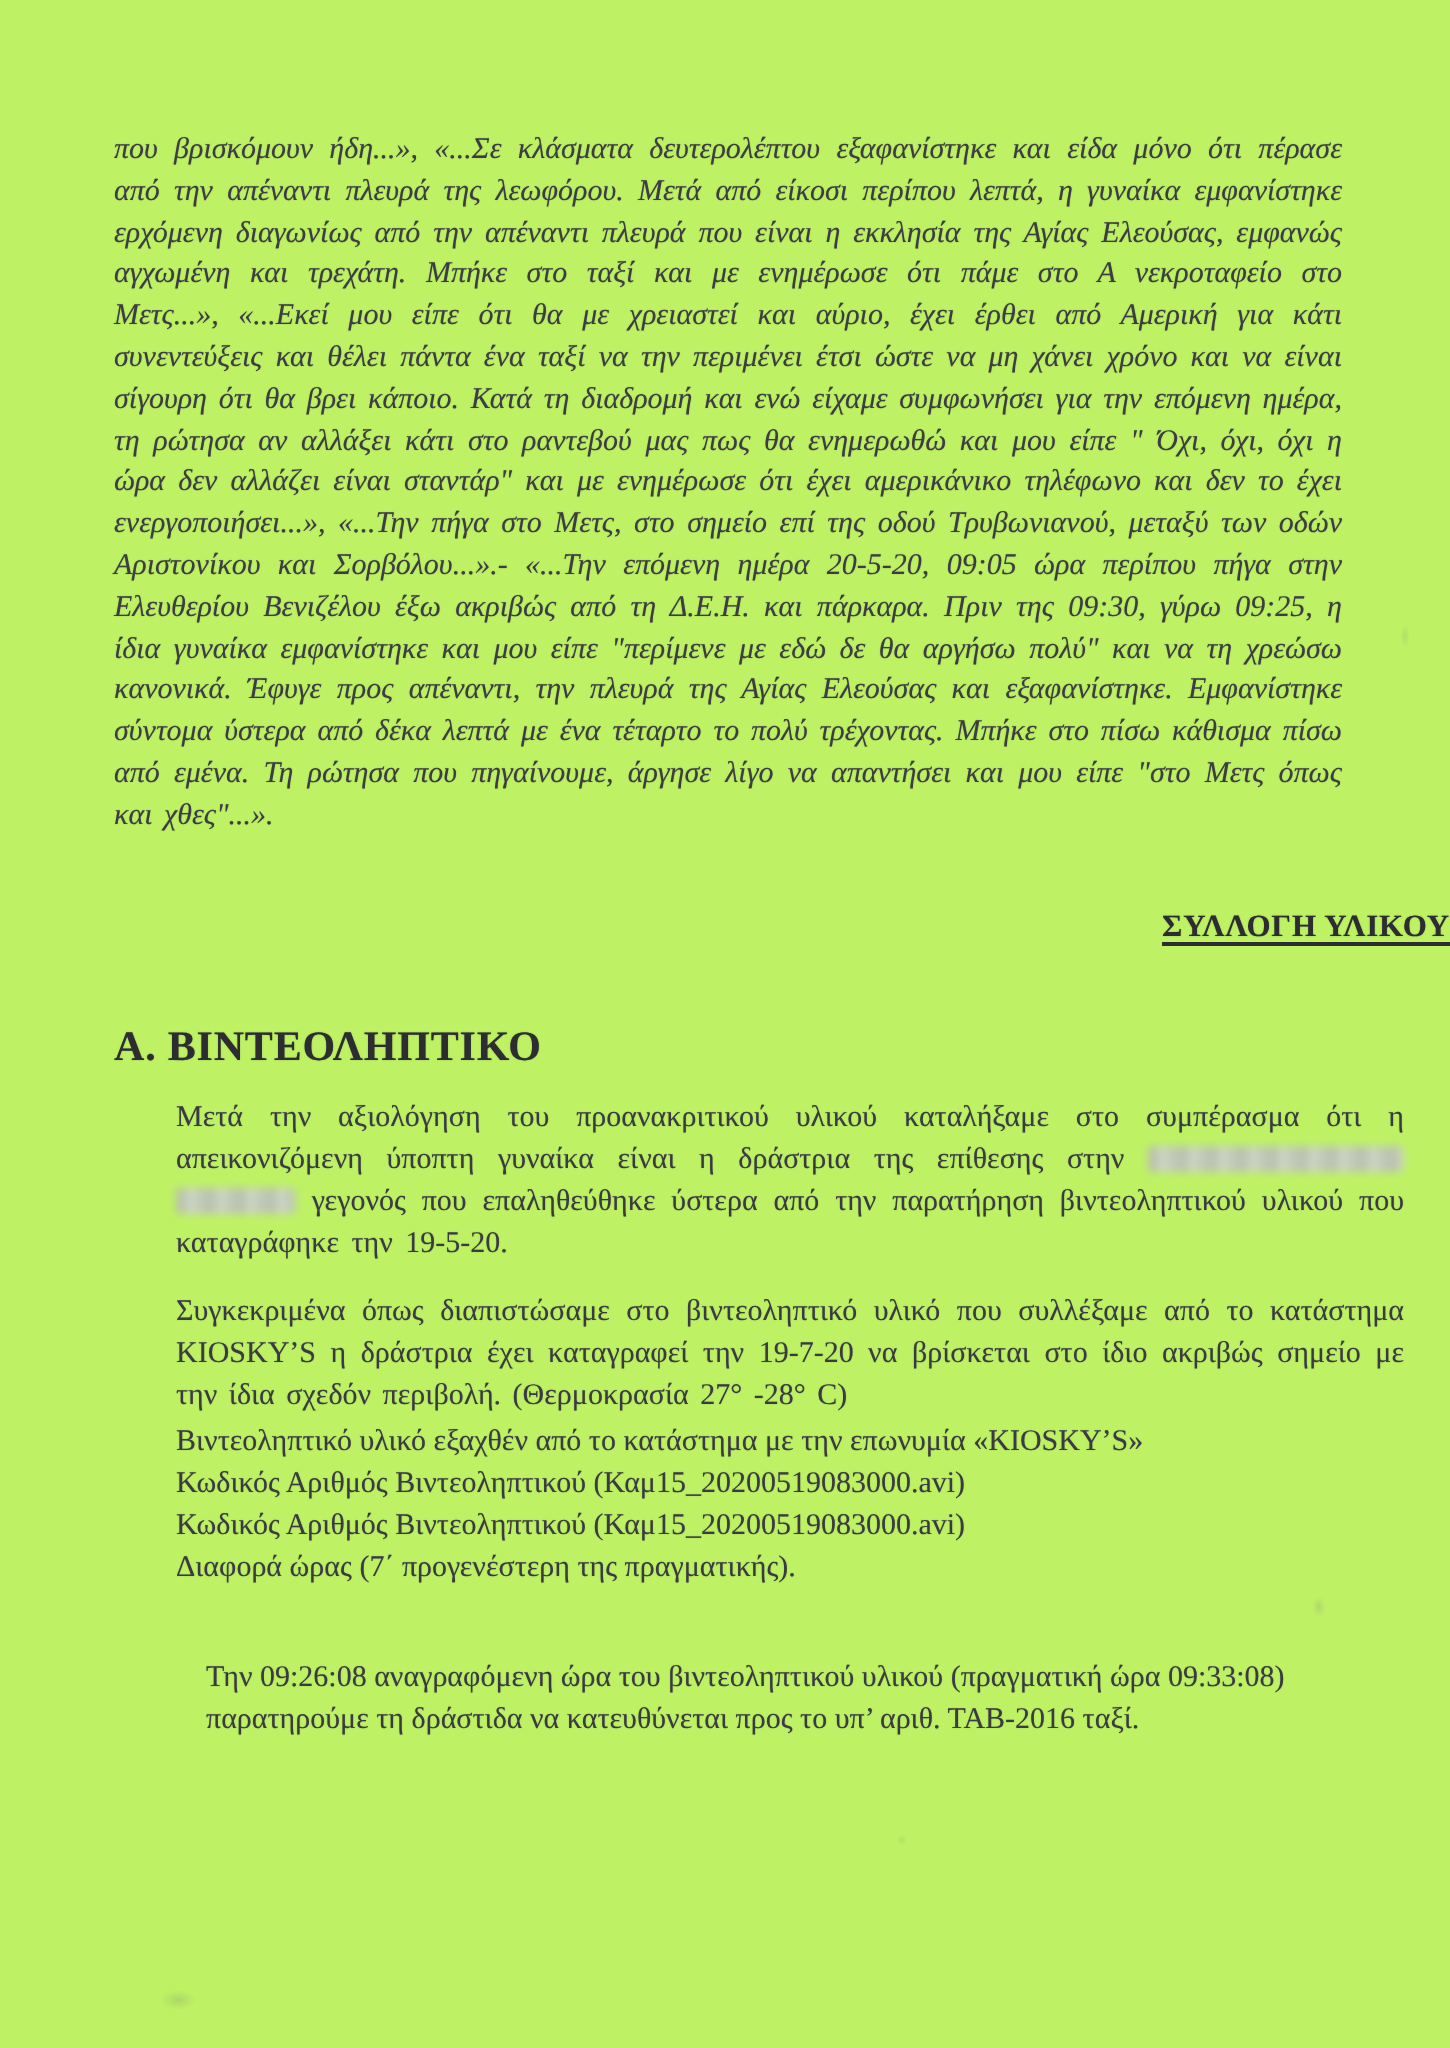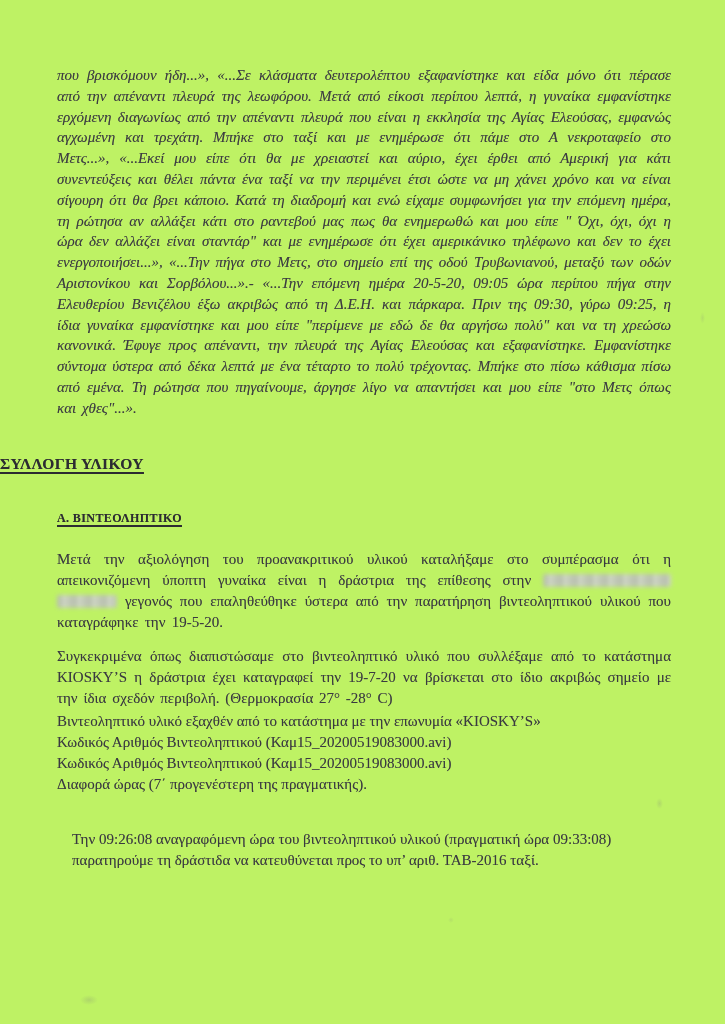--- a/index.html
+++ b/index.html
@@ -30,52 +30,52 @@
     word-spacing: 2px;
     color: #3c3c41;
     text-shadow: 0 0 0.6px rgba(70,70,75,0.45);
   }
 
   
   .heading-wrap {
     left: 0;
     top: 452px;
     width: 725px;
-    text-align: left;
+    text-align: right;
   }
   .heading-line {
     font-weight: bold;
     font-size: 15.5px;
     line-height: 23px;
     letter-spacing: 0.4px;
     color: #2c2c31;
     text-decoration: underline;
     text-underline-offset: 3px;
     text-decoration-thickness: 1.5px;
     text-shadow: 0 0 0.6px rgba(50,50,55,0.5);
   }
 
   .section-title {
     left: 57px;
     top: 511px;
     font-weight: bold;
-    font-size: 12px;
+    font-size: 21px;
     letter-spacing: 0.4px;
     color: #2c2c31;
-    text-decoration: underline;
     text-underline-offset: 3px;
     text-decoration-thickness: 1.5px;
     text-shadow: 0 0 0.6px rgba(50,50,55,0.5);
   }
 
   .body-text {
     font-size: 15px;
     line-height: 21px;
     color: #3a3a40;
     text-shadow: 0 0 0.6px rgba(70,70,75,0.4);
+    margin-left: 31px;
   }
 
   .para1 {
     left: 57px;
     top: 534px;
     width: 614px;
     text-align: justify;
     word-spacing: 2.5px;
   }
   .para2 {

